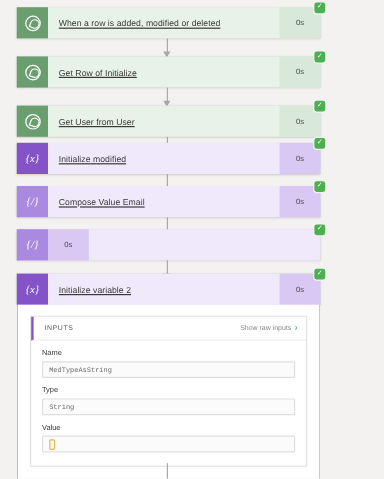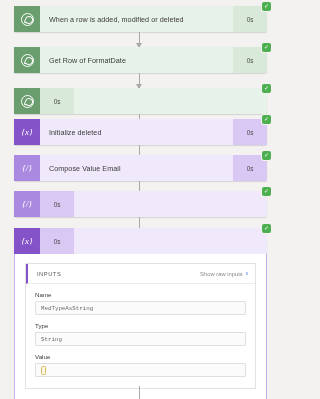--- a/index.html
+++ b/index.html
@@ -86,20 +86,21 @@
   .card-title {
     flex: 1;
     display: flex;
     align-items: center;
     padding-left: 9px;
     font-size: 7.2px;
     color: #3b3a39;
     letter-spacing: 0.05px;
     white-space: nowrap;
     overflow: hidden;
+    text-decoration: underline;
   }
 
   .card-duration {
     width: 34px;
     min-width: 34px;
     display: flex;
     align-items: center;
     justify-content: center;
     font-size: 6.4px;
     color: #4a4a48;
@@ -209,44 +210,45 @@
   </div>
 
   <div class="connector" style="top:32px;height:15px;">
     <span class="arrowhead"></span>
   </div>
 
   <div class="card green" style="top:47px;">
     <div class="card-icon dv">
       <span class="dv-glyph"></span>
     </div>
-    <div class="card-title">Get Row of FormatDate</div>
+    <div class="card-title">Get Row of Initialize</div>
     <div class="card-duration">0s</div>
     <div class="status-badge">✓</div>
   </div>
 
   <div class="connector" style="top:73px;height:15px;">
     <span class="arrowhead"></span>
   </div>
 
   <div class="card green" style="top:88px;">
     <div class="card-icon dv">
       <span class="dv-glyph"></span>
     </div>
+    <div class="card-title">Get User from User</div>
     <div class="card-duration">0s</div>
     <div class="status-badge">✓</div>
   </div>
 
   <div class="connector" style="top:114px;height:15px;">
     <span class="arrowhead"></span>
   </div>
 
   <div class="card purple" style="top:119px;">
     <div class="card-icon varx">{x}</div>
-    <div class="card-title">Initialize deleted</div>
+    <div class="card-title">Initialize modified</div>
     <div class="card-duration">0s</div>
     <div class="status-badge">✓</div>
   </div>
 
   <div class="connector" style="top:145px;height:15px;">
     <span class="arrowhead"></span>
   </div>
 
   <div class="card purple" style="top:155px;">
     <div class="card-icon compose">{/}</div>
@@ -264,20 +266,21 @@
     <div class="card-duration">0s</div>
     <div class="status-badge">✓</div>
   </div>
 
   <div class="connector" style="top:217px;height:15px;">
     <span class="arrowhead"></span>
   </div>
 
   <div class="card purple" style="top:228px;">
     <div class="card-icon varx">{x}</div>
+    <div class="card-title">Initialize variable 2</div>
     <div class="card-duration">0s</div>
     <div class="status-badge">✓</div>
   </div>
 
   <div class="card-expanded" style="top:254px;">
     <div class="inputs-panel">
 
       <div class="inputs-header">
         <span class="inputs-label">INPUTS</span>
         <span class="show-raw">

